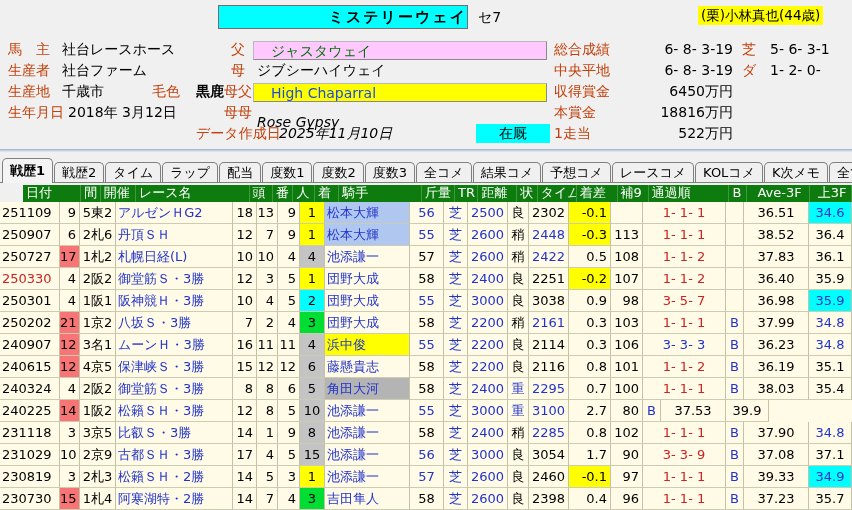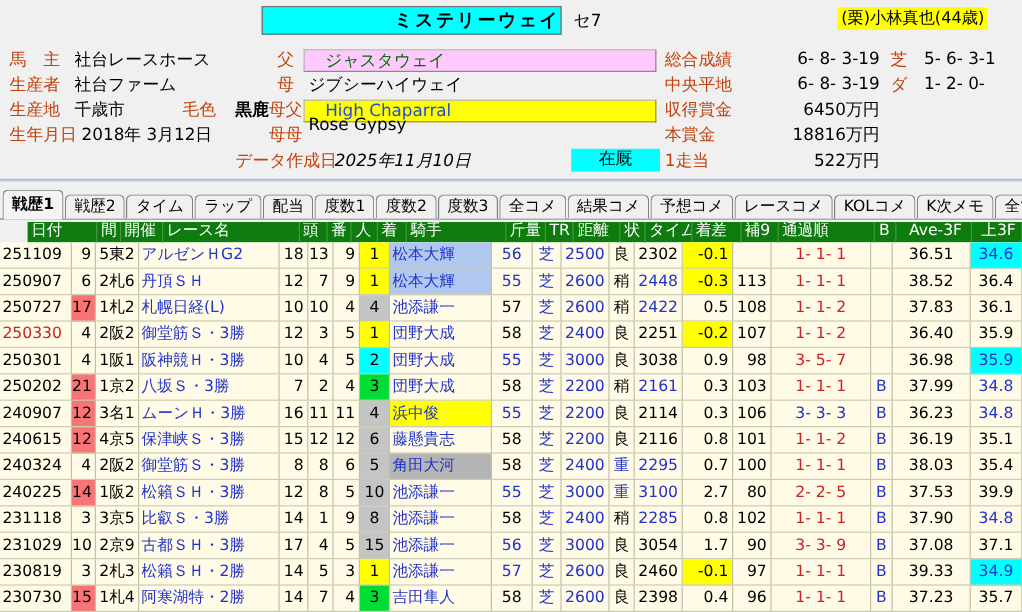--- a/index.html
+++ b/index.html
@@ -61,21 +61,21 @@
   <div class="abs lab" style="left:8px;top:104px;">生年月日</div>
   <div class="abs" style="left:68px;top:104px;">2018年 3月12日</div>
 
   <div class="abs lab" style="left:231px;top:41px;">父</div>
   <div class="abs pedbox pink" style="top:41px;">ジャスタウェイ</div>
   <div class="abs lab" style="left:231px;top:62px;">母</div>
   <div class="abs" style="left:257px;top:62px;">ジブシーハイウェイ</div>
   <div class="abs lab" style="left:224px;top:83px;">母父</div>
   <div class="abs pedbox ylw" style="top:83px;">High Chaparral</div>
   <div class="abs lab" style="left:224px;top:104px;">母母</div>
-  <div class="abs" style="left:257px;top:96px;">Rose Gypsy</div>
+  <div class="abs" style="left:257px;top:114px;font-style:italic;">Rose Gypsy</div>
   <div class="abs lab" style="left:196px;top:125px;">データ作成日</div>
   <div class="abs" style="left:279px;top:125px;font-style:italic;">2025年11月10日</div>
   <div class="abs stable">在厩</div>
 
   <div class="abs lab rlab" style="left:554px;top:41px;">総合成績</div>
   <div class="abs rval" style="left:643px;top:41px;">6- 8- 3-19</div>
   <div class="abs lab" style="left:742px;top:41px;">芝</div>
   <div class="abs" style="left:770px;top:41px;">5- 6- 3-1</div>
   <div class="abs lab rlab" style="left:554px;top:62px;">中央平地</div>
   <div class="abs rval" style="left:643px;top:62px;">6- 8- 3-19</div>
@@ -339,21 +339,20 @@
           <div class="cell c6 ar">5</div>
           <div class="cell c7 ac bg-gr">10</div>
           <div class="cell c8 al link">池添謙一</div>
           <div class="cell c9 ac blue">55</div>
           <div class="cell c10 ac blue">芝</div>
           <div class="cell c11 ar blue">3000</div>
           <div class="cell c12 ac blue">重</div>
           <div class="cell c13 ar blue">3100</div>
           <div class="cell c14 ar">2.7</div>
           <div class="cell c15 ar">80</div>
-          <div class="cell c16 ac red">2- 2- 5</div>
           <div class="cell c17 ac blue">B</div>
           <div class="cell c18 ac">37.53</div>
           <div class="cell c19 ac">39.9</div>
         </div>
         <div class="row">
           <div class="cell c0 al">231118</div>
           <div class="cell c1 ar">3</div>
           <div class="cell c2 ac">3京5</div>
           <div class="cell c3 al link">比叡Ｓ・3勝</div>
           <div class="cell c4 ar">14</div>

